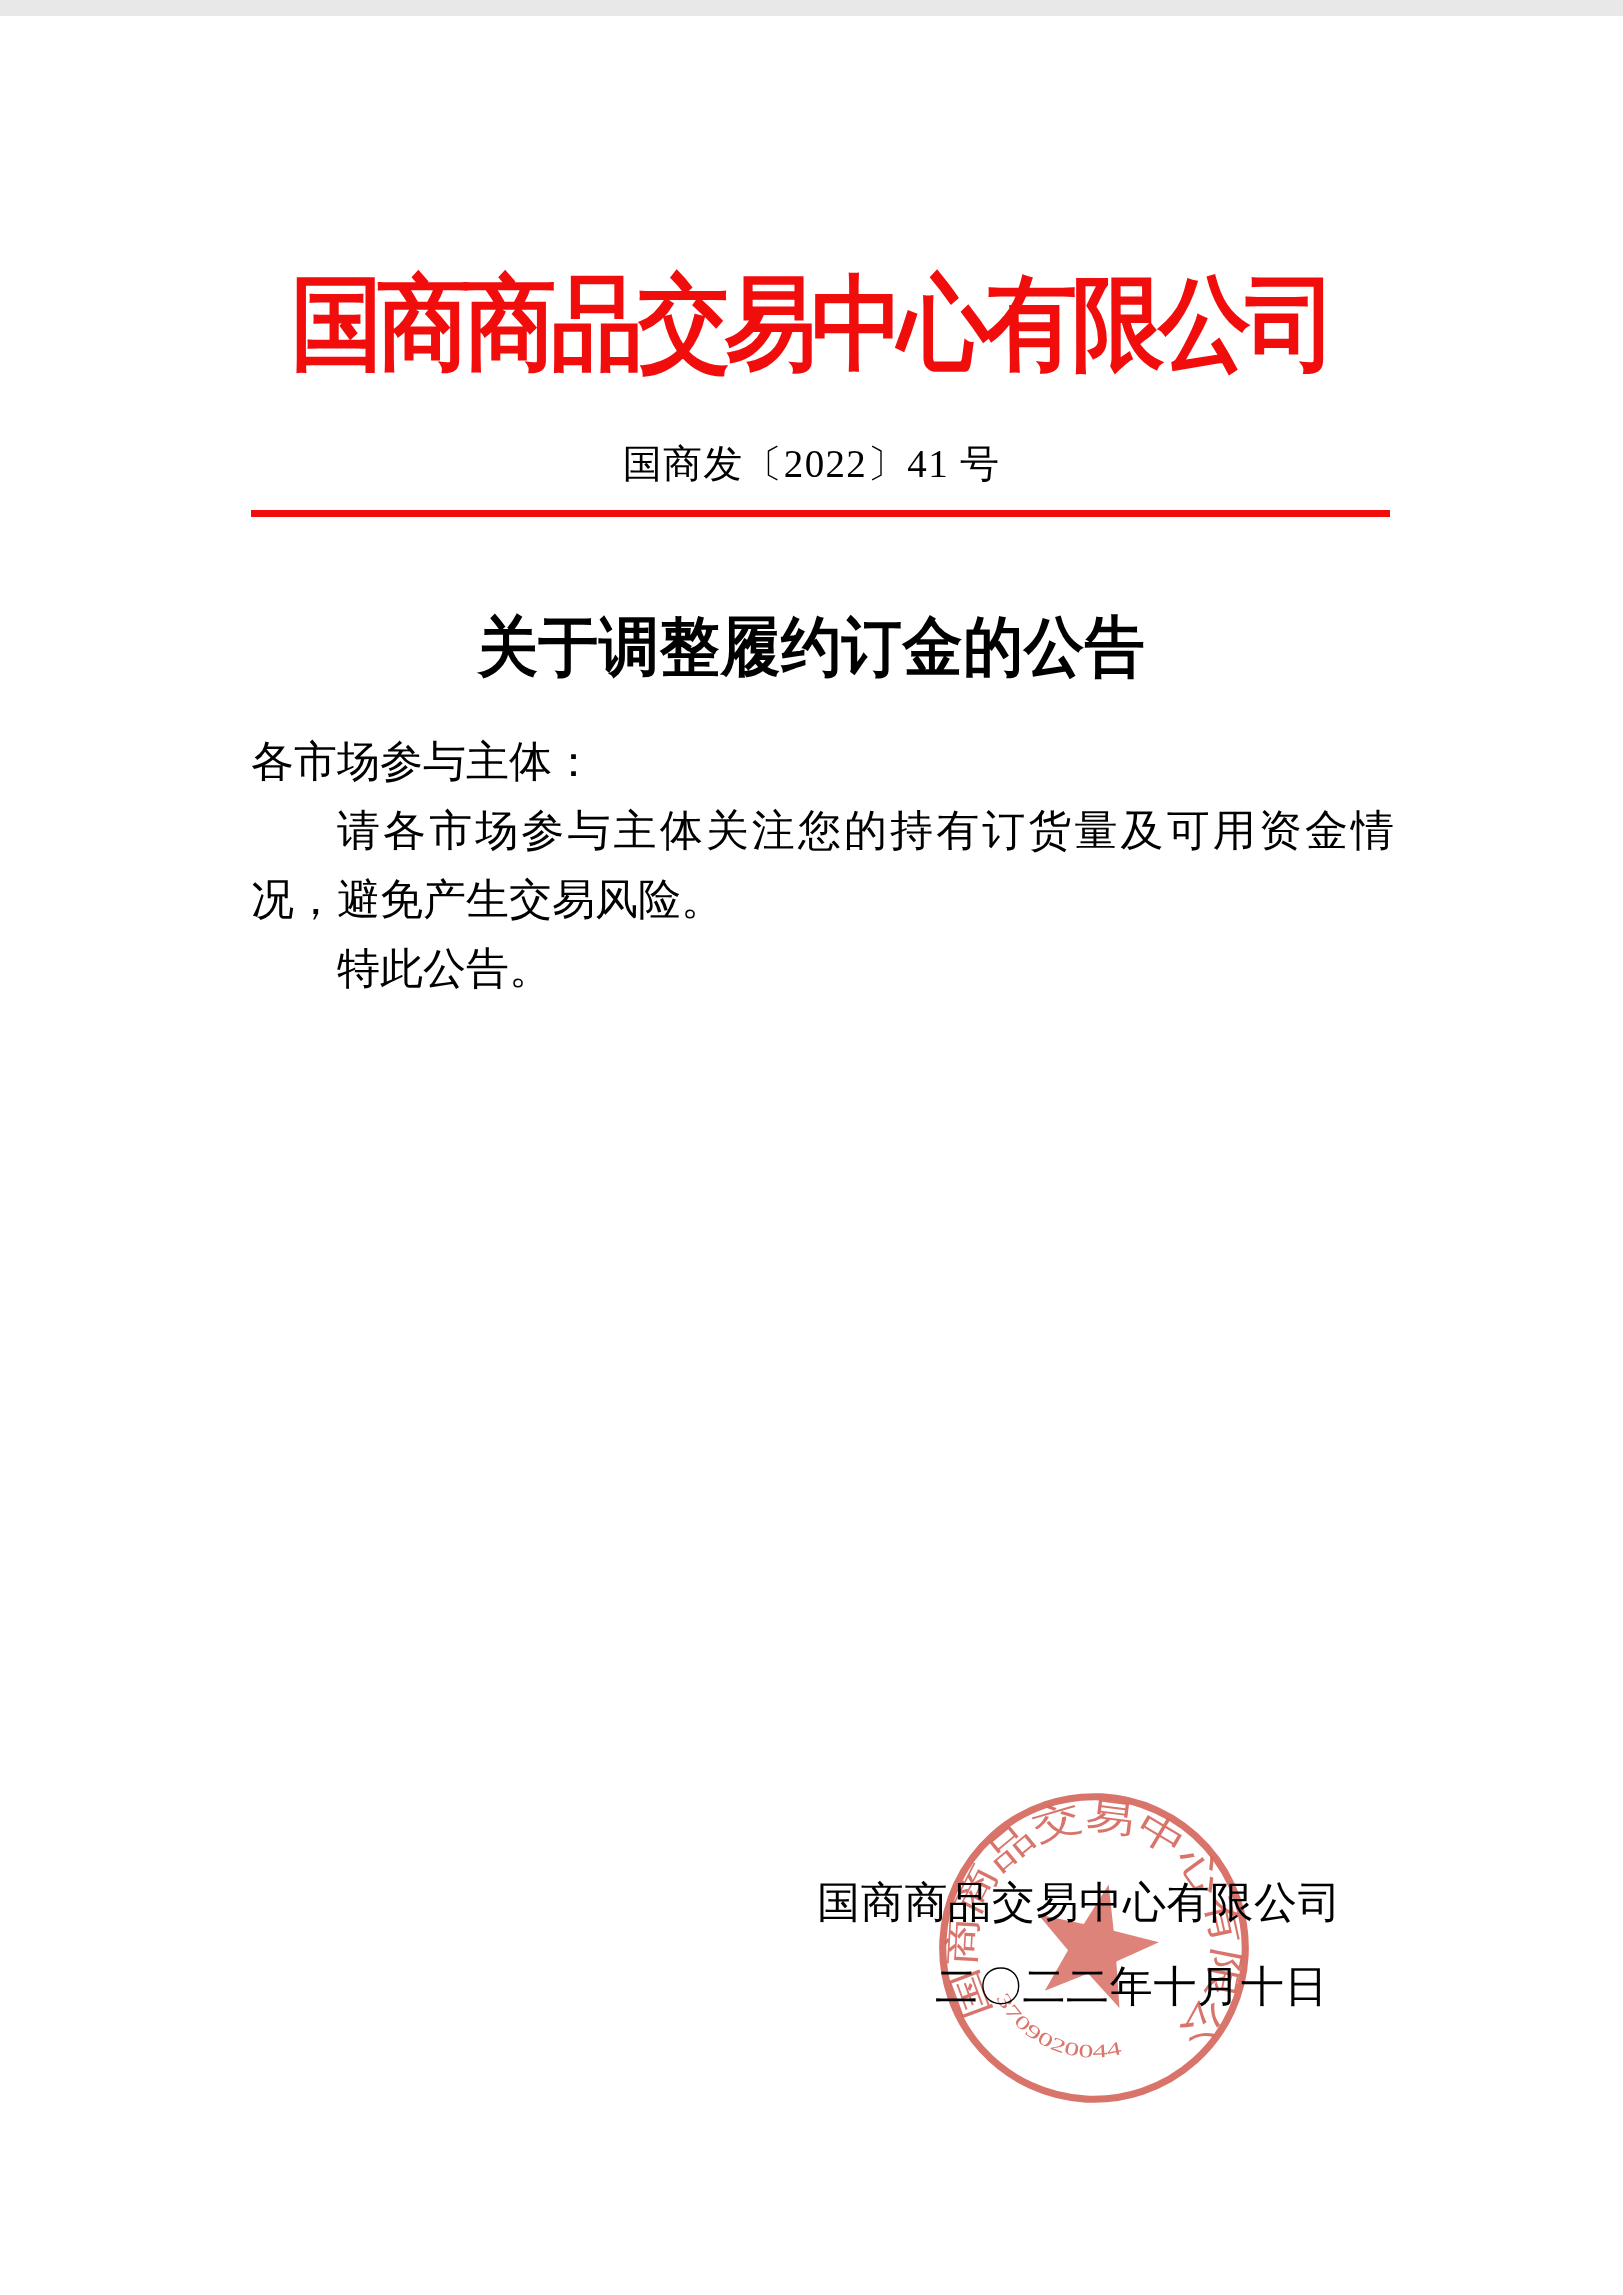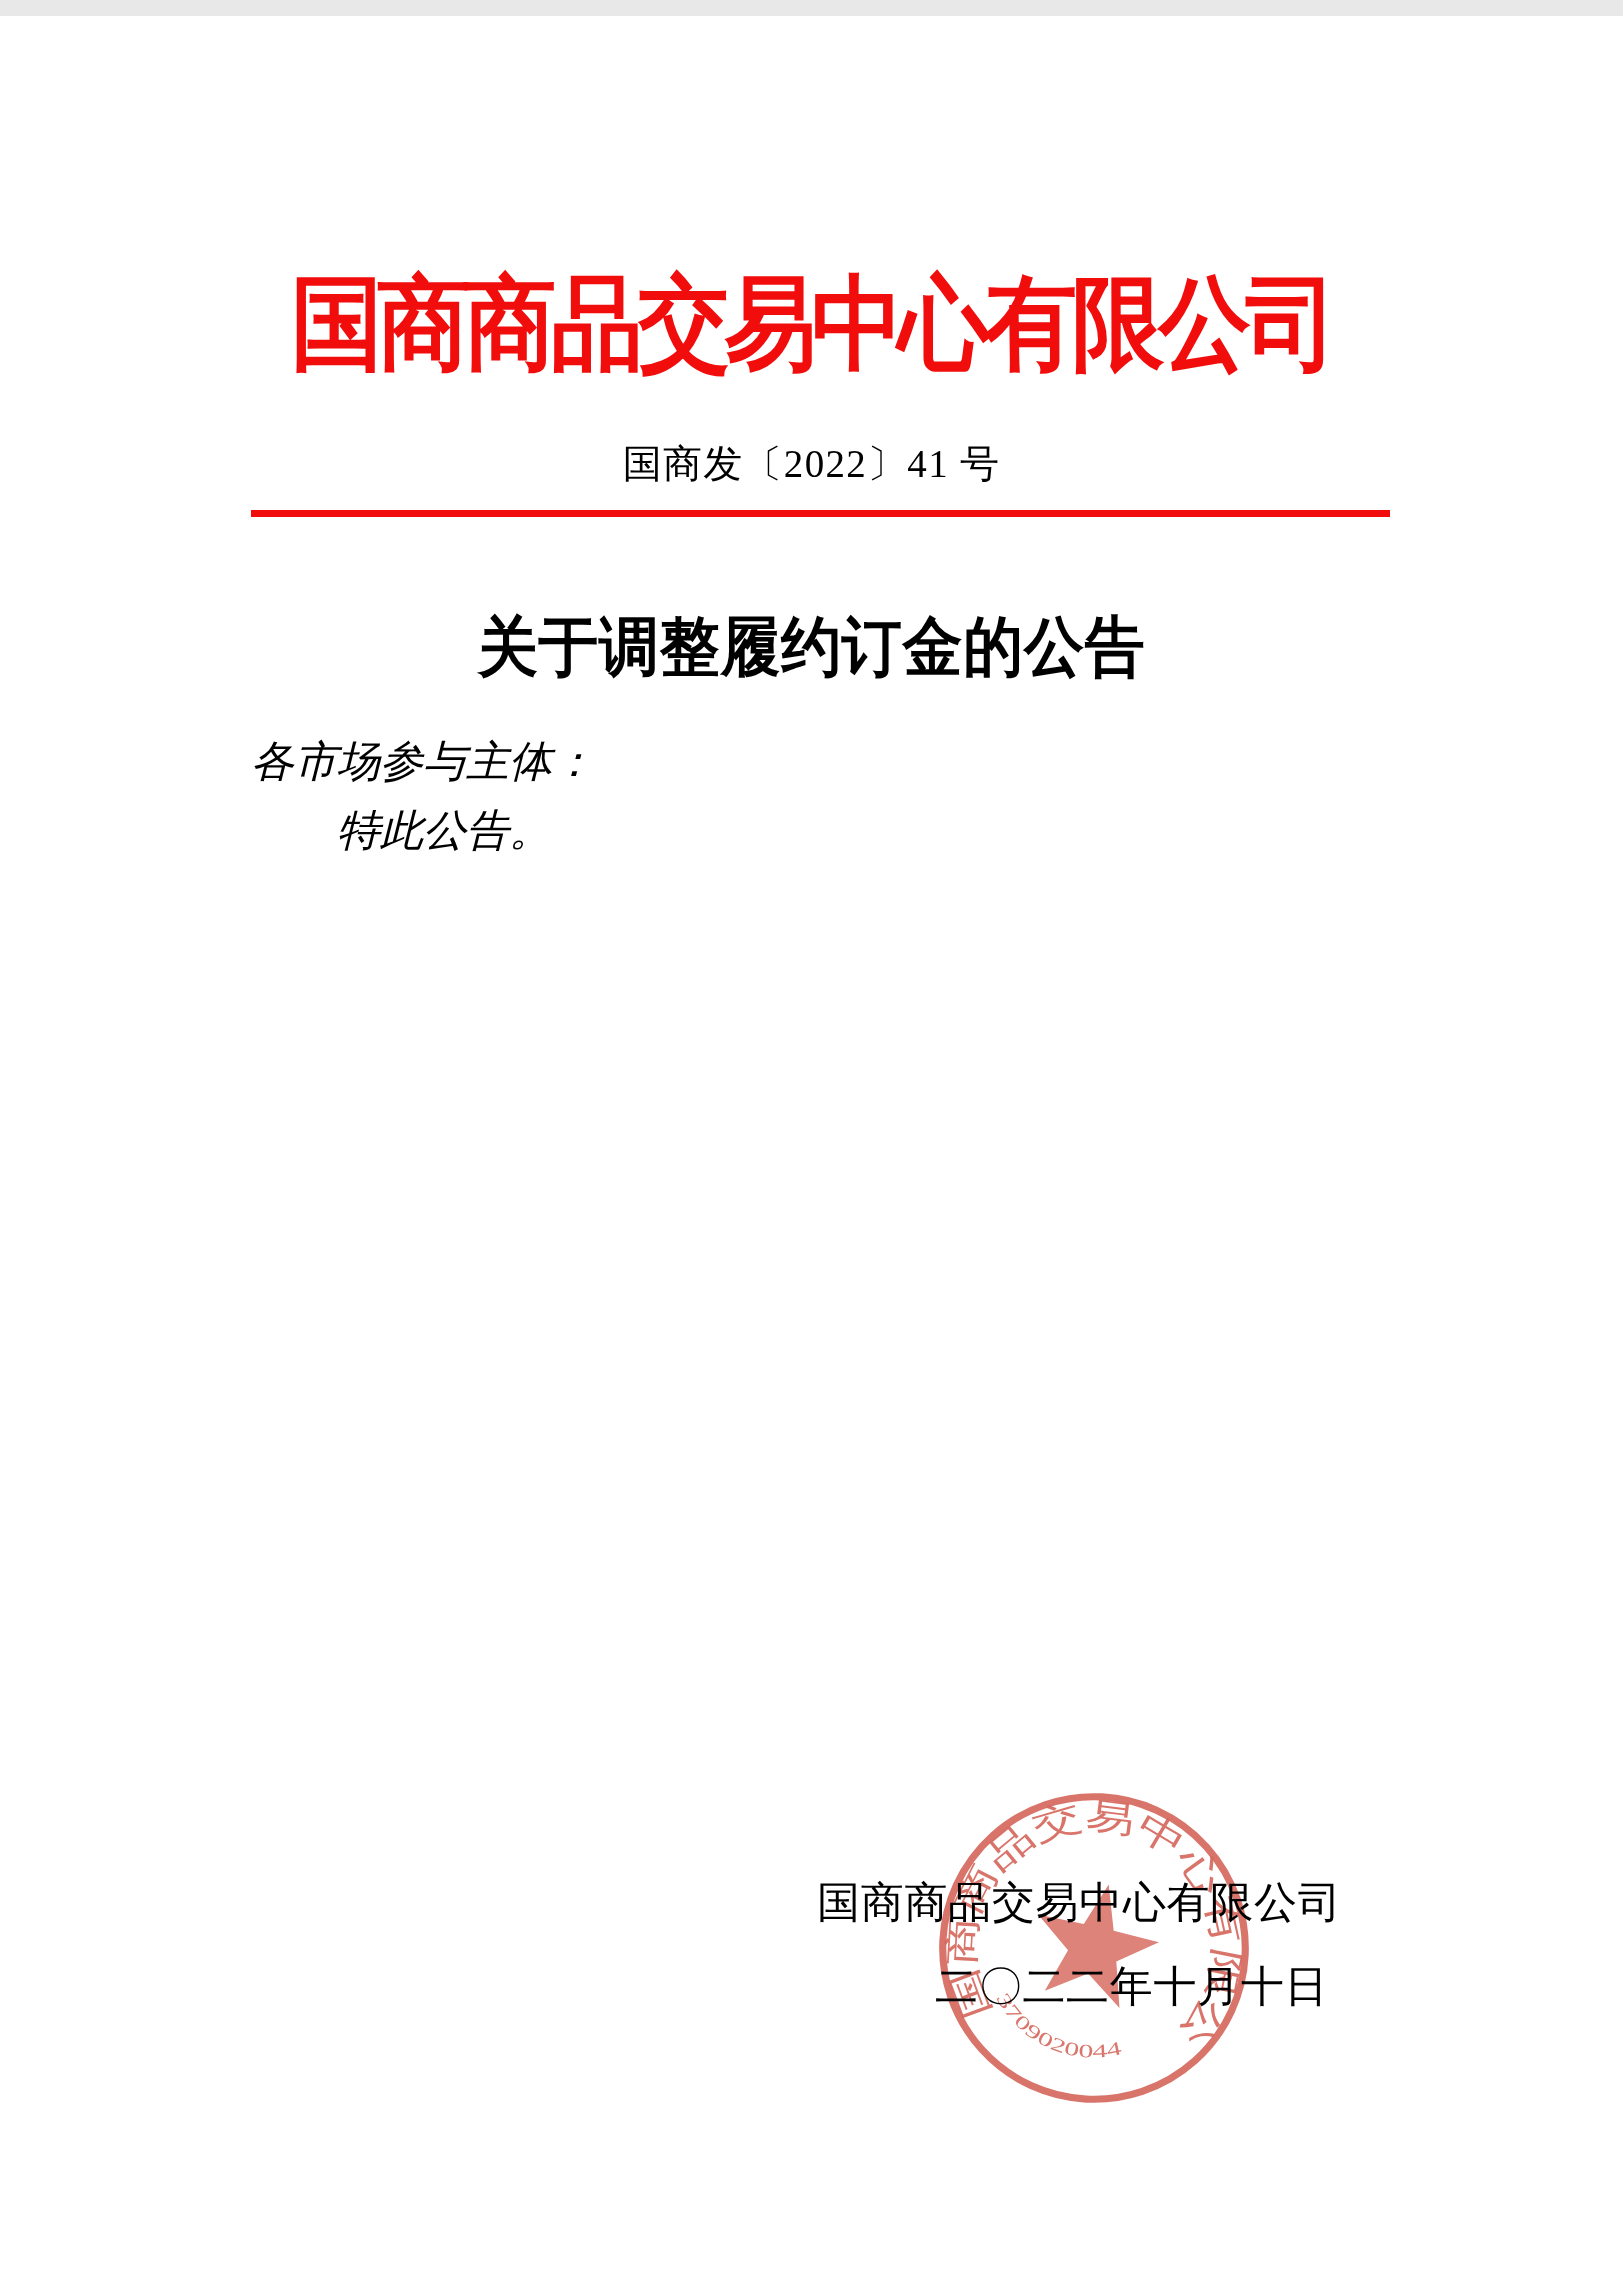--- a/index.html
+++ b/index.html
@@ -54,21 +54,20 @@
     white-space: nowrap;
   }
   .body-text {
     position: absolute;
     top: 711px; left: 251px;
     width: 1143px;
     font-size: 43px;
     line-height: 69px;
     text-align: justify;
     text-justify: inter-character;
-    font-style: italic;
   }
   .body-text p { margin: 0; padding: 0; }
   .body-text p.indent { text-indent: 2em; }
   .signature-company {
     position: absolute;
     top: 1865px; left: 817px;
     font-size: 43px;
     line-height: 1;
     letter-spacing: 0.7px;
     white-space: nowrap;
@@ -102,20 +101,21 @@
   <div class="letterhead">国商商品交易中心有限公司</div>
 
   <div class="doc-number">国商发〔2022〕41 号</div>
 
   <div class="red-rule"></div>
 
   <div class="announcement-title">关于调整履约订金的公告</div>
 
   <div class="body-text">
     <p>各市场参与主体：</p>
+    <p class="indent">请各市场参与主体关注您的持有订货量及可用资金情况，避免产生交易风险。</p>
     <p class="indent">特此公告。</p>
   </div>
 
   <div class="signature-company">国商商品交易中心有限公司</div>
 
   <div class="signature-date">二〇二二年十月十日</div>
 
   <svg class="seal" viewBox="0 0 500 500" xmlns="http://www.w3.org/2000/svg">
     <defs>
       <path id="ringPath" d="M 100 355 A 183 183 0 1 1 400 355" fill="none"></path>

